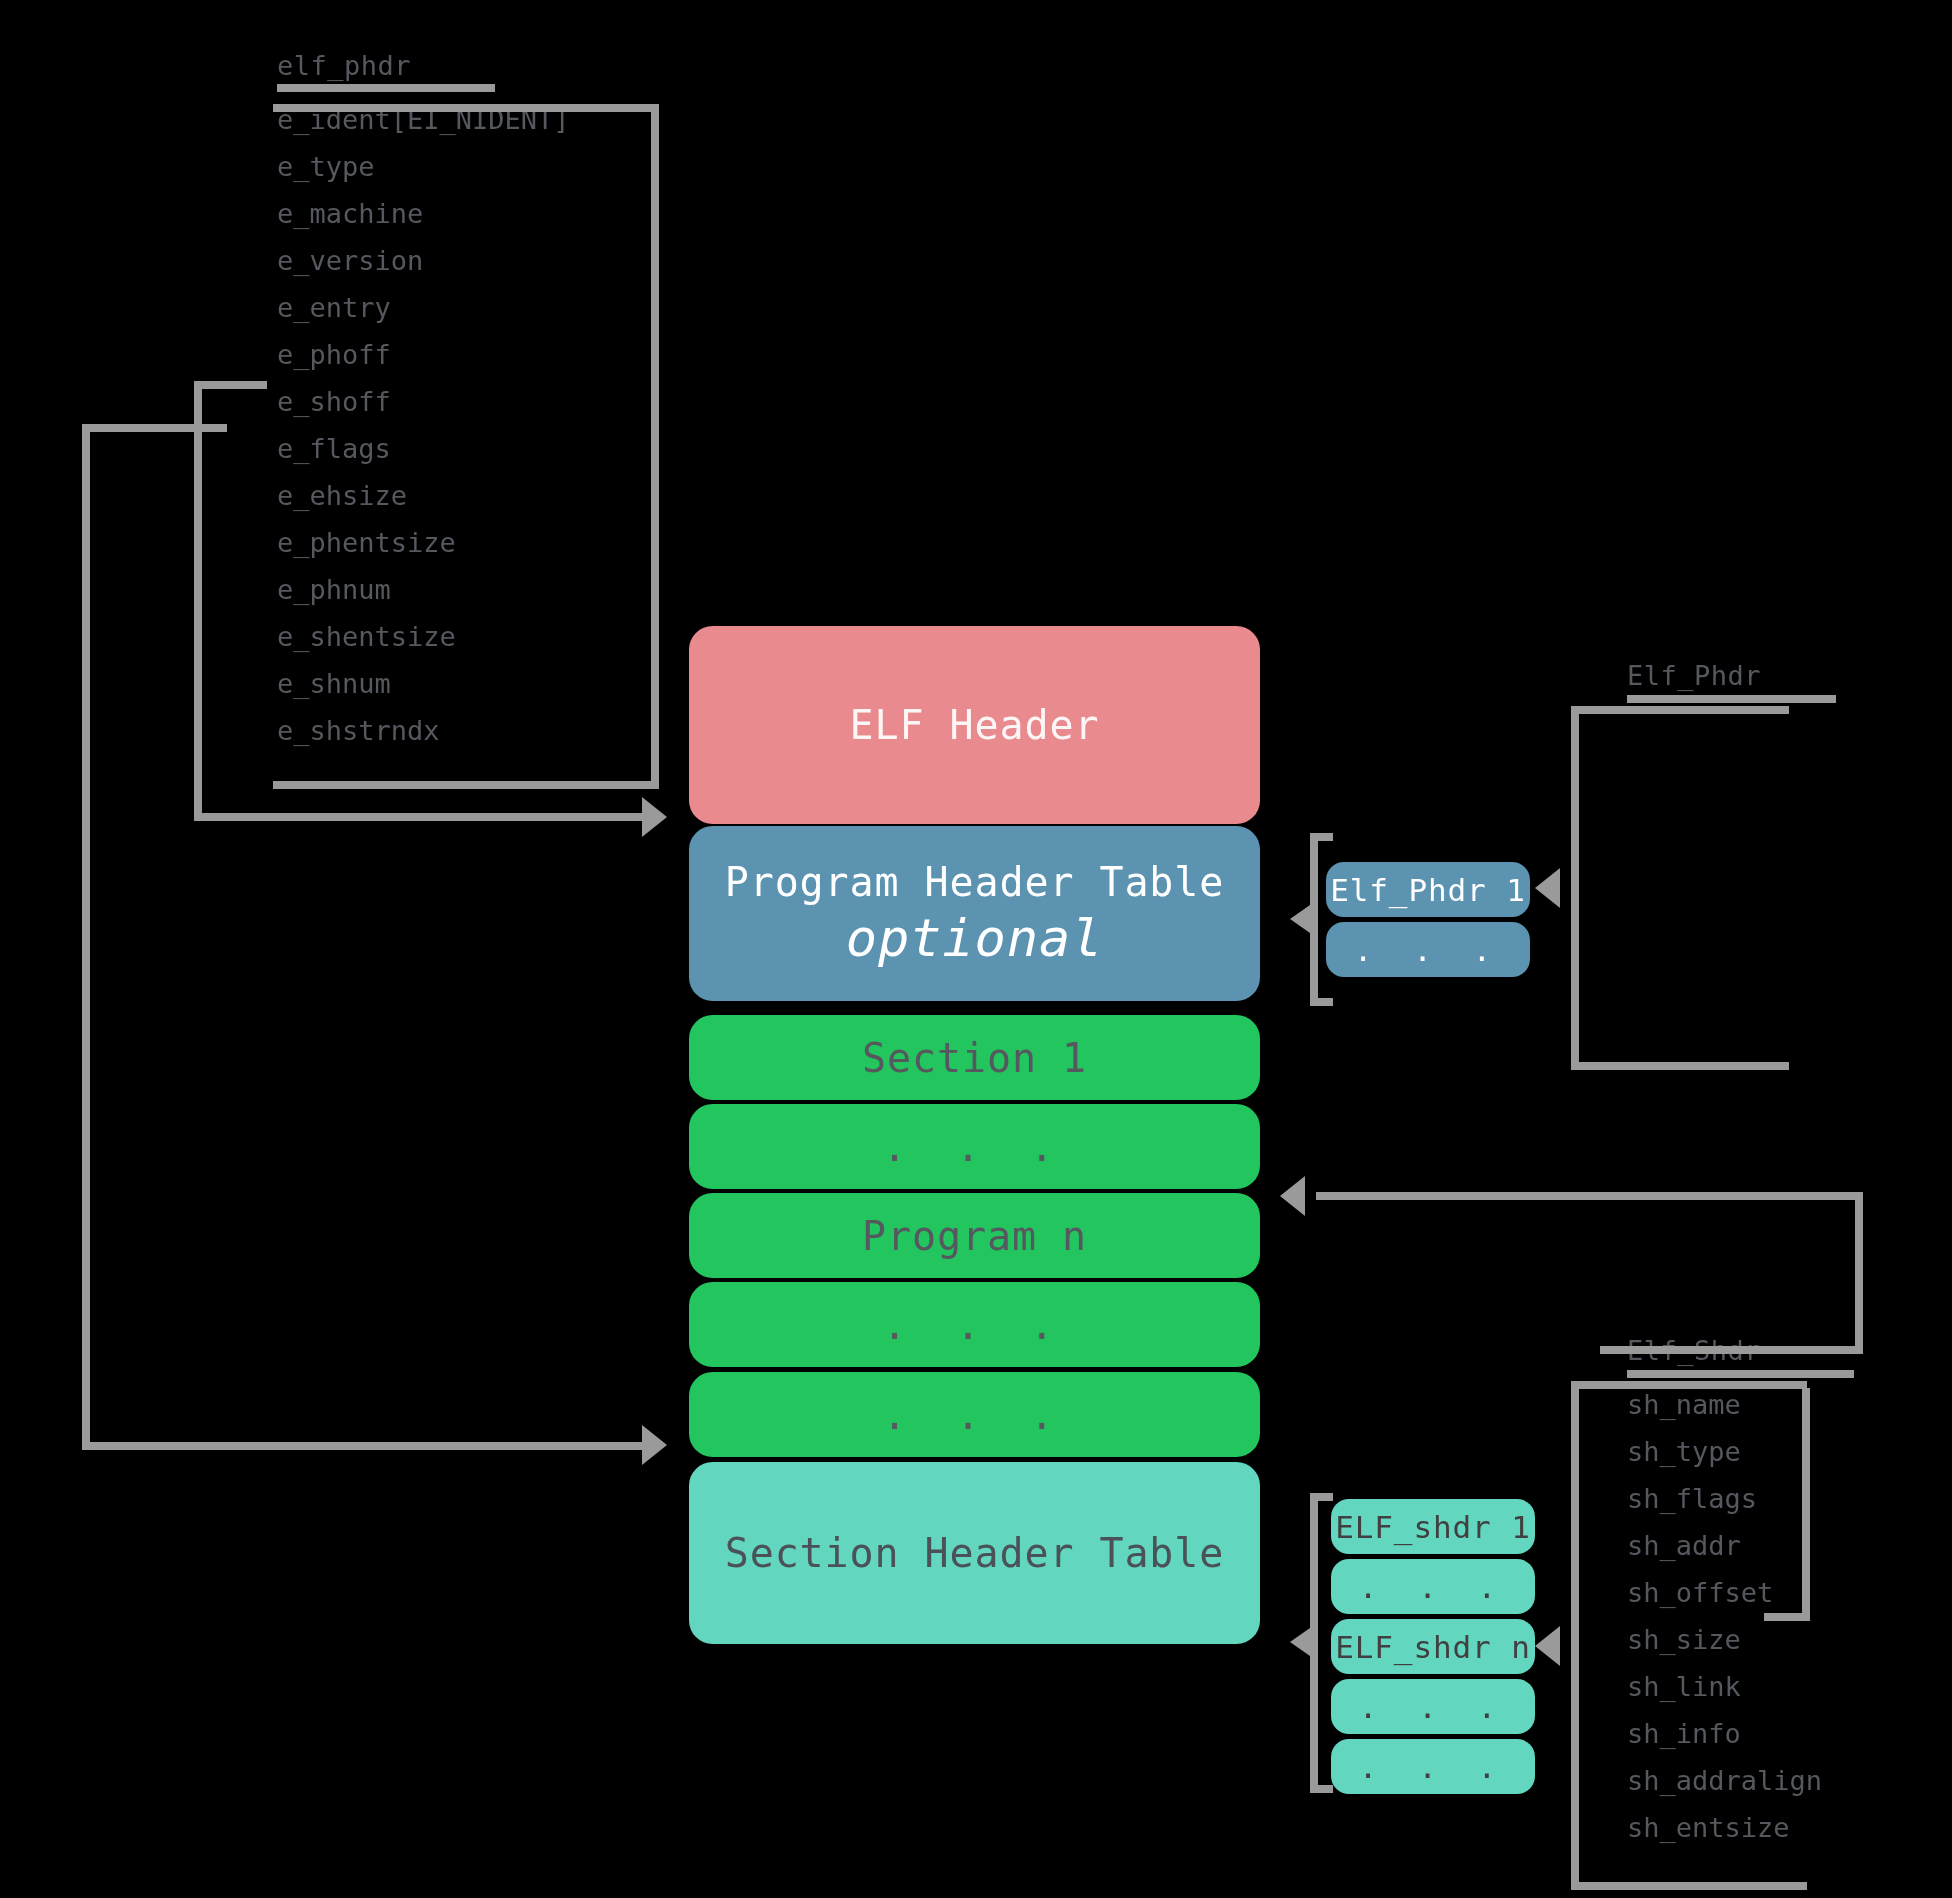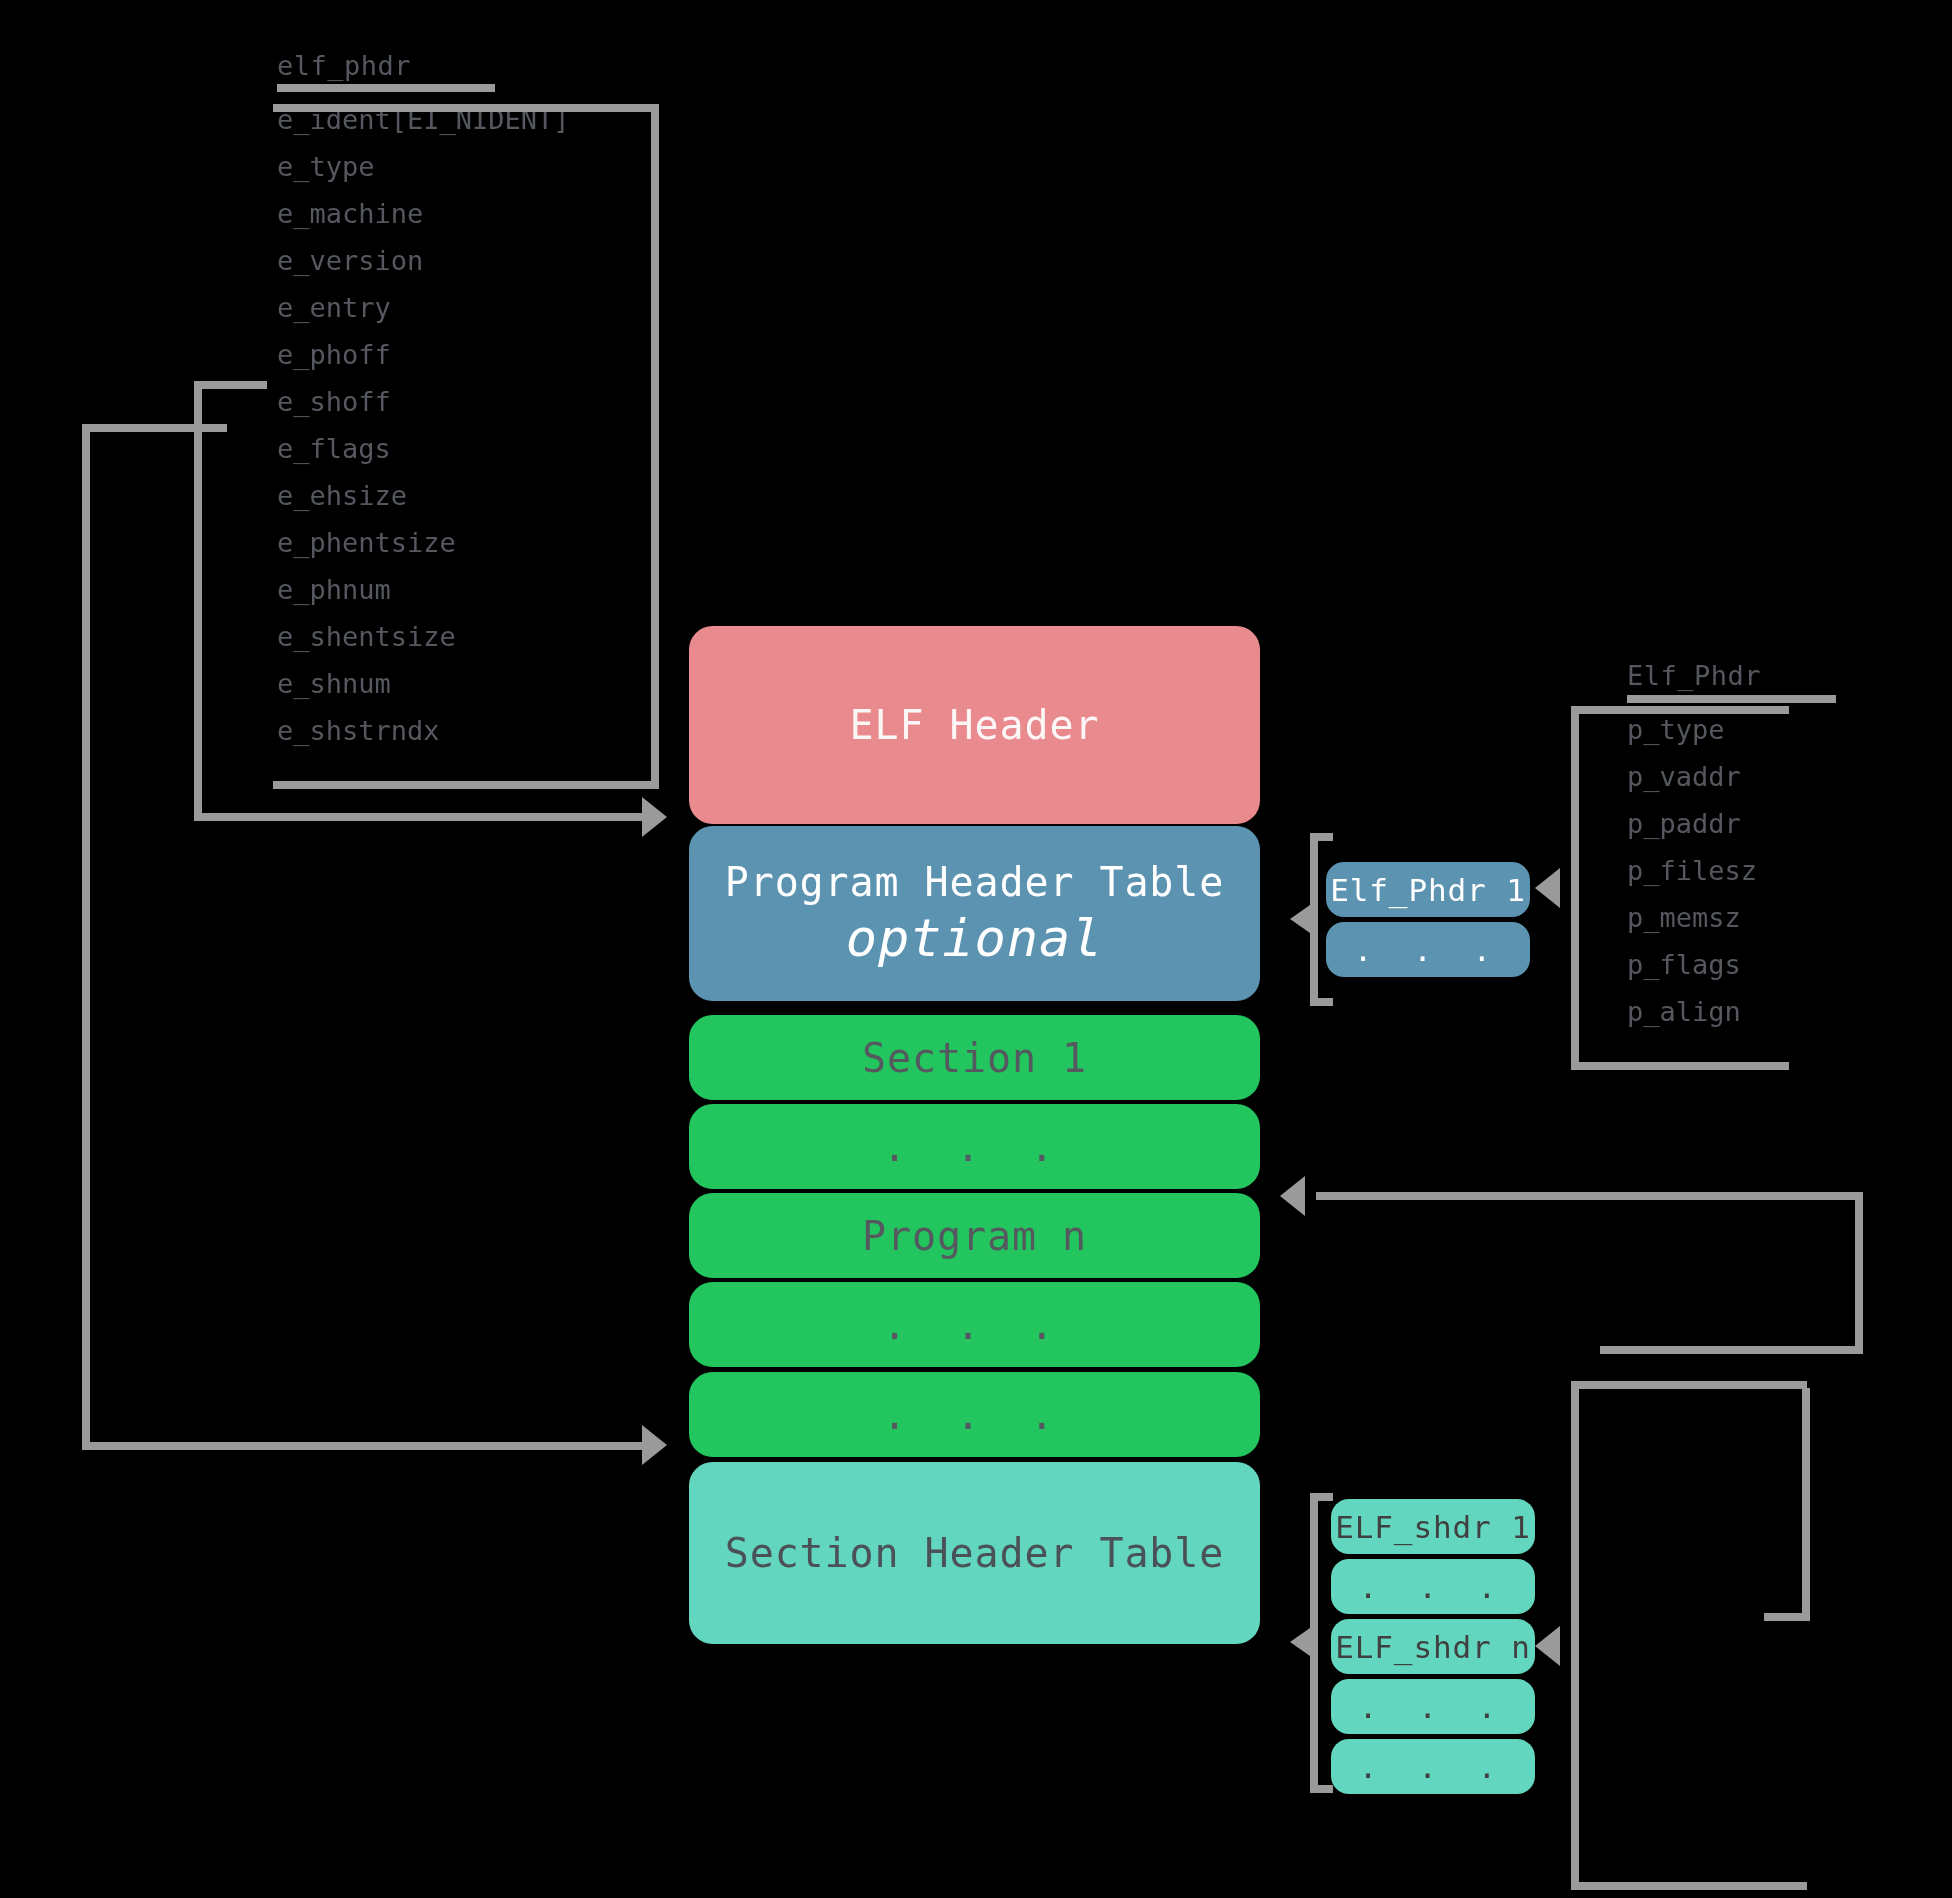--- a/index.html
+++ b/index.html
@@ -190,29 +190,20 @@
         <span class="">Elf_Phdr 1</span>
       </div>
       <div class="chip blue" style="left: 1326px; top: 896px; width: 204px; height: 55px;">
         <span class="dots">. . .</span>
       </div>
     </div>
 
   <div class="struct right" id="phdr-struct" style="left:1627px; top:636px; width:209px;">
     <div class="title">Elf_Phdr</div>
     <div class="rule"></div>
-    <div id="phdr-fields">
-        <div class="field">p_type</div>
-        <div class="field">p_vaddr</div>
-        <div class="field">p_paddr</div>
-        <div class="field">p_filesz</div>
-        <div class="field">p_memsz</div>
-        <div class="field">p_flags</div>
-        <div class="field">p_align</div>
-      </div>
   </div>
 
   <div class="ln" style="left:1571px; top:680px; width:8.2px; height:364px;"></div>
   <div class="ln" style="left:1571px; top:680px; width:218px; height:8.2px;"></div>
   <div class="ln" style="left:1571px; top:1036px; width:218px; height:8.2px;"></div>
   <div class="arrowL" style="left:1535px; top:842px;"></div>
 
   <div class="brace" style="left:1295px; top:1467px; width:36px; height:300px;">
     <div class="vb" style="left:14.5px; top:0; height:300px;"></div>
     <div class="hb" style="left:14.5px; top:0; width:23.6px;"></div>
@@ -231,20 +222,36 @@
         <span class="">ELF_shdr n</span>
       </div>
       <div class="chip teal" style="left: 1331px; top: 1653px; width: 204px; height: 55px;">
         <span class="dots">. . .</span>
       </div>
       <div class="chip teal" style="left: 1331px; top: 1713px; width: 204px; height: 55px;">
         <span class="dots">. . .</span>
       </div>
     </div>
 
+  <div class="struct right" id="shdr-struct" style="left:1627px; top:1311px; width:227px;">
+    <div class="title">Elf_Shdr</div>
+    <div class="rule"></div>
+    <div id="shdr-fields">
+        <div class="field">sh_name</div>
+        <div class="field">sh_type</div>
+        <div class="field">sh_flags</div>
+        <div class="field">sh_addr</div>
+        <div class="field">sh_offset</div>
+        <div class="field">sh_size</div>
+        <div class="field">sh_link</div>
+        <div class="field">sh_info</div>
+        <div class="field">sh_addralign</div>
+        <div class="field">sh_entsize</div>
+      </div>
+  </div>
 
   <div class="ln" style="left:1571px; top:1355px; width:8.2px; height:509px;"></div>
   <div class="ln" style="left:1571px; top:1355px; width:236px; height:8.2px;"></div>
   <div class="ln" style="left:1571px; top:1856px; width:236px; height:8.2px;"></div>
   <div class="arrowL" style="left:1535px; top:1600px;"></div>
 
   <div class="ln" style="left:1802px; top:1362px; width:8.2px; height:233px;"></div>
   <div class="ln" style="left:1764px; top:1587px; width:45px; height:8.2px;"></div>
   <div class="ln" style="left:1855px; top:1164px; width:8.2px; height:0px;"></div>
 

